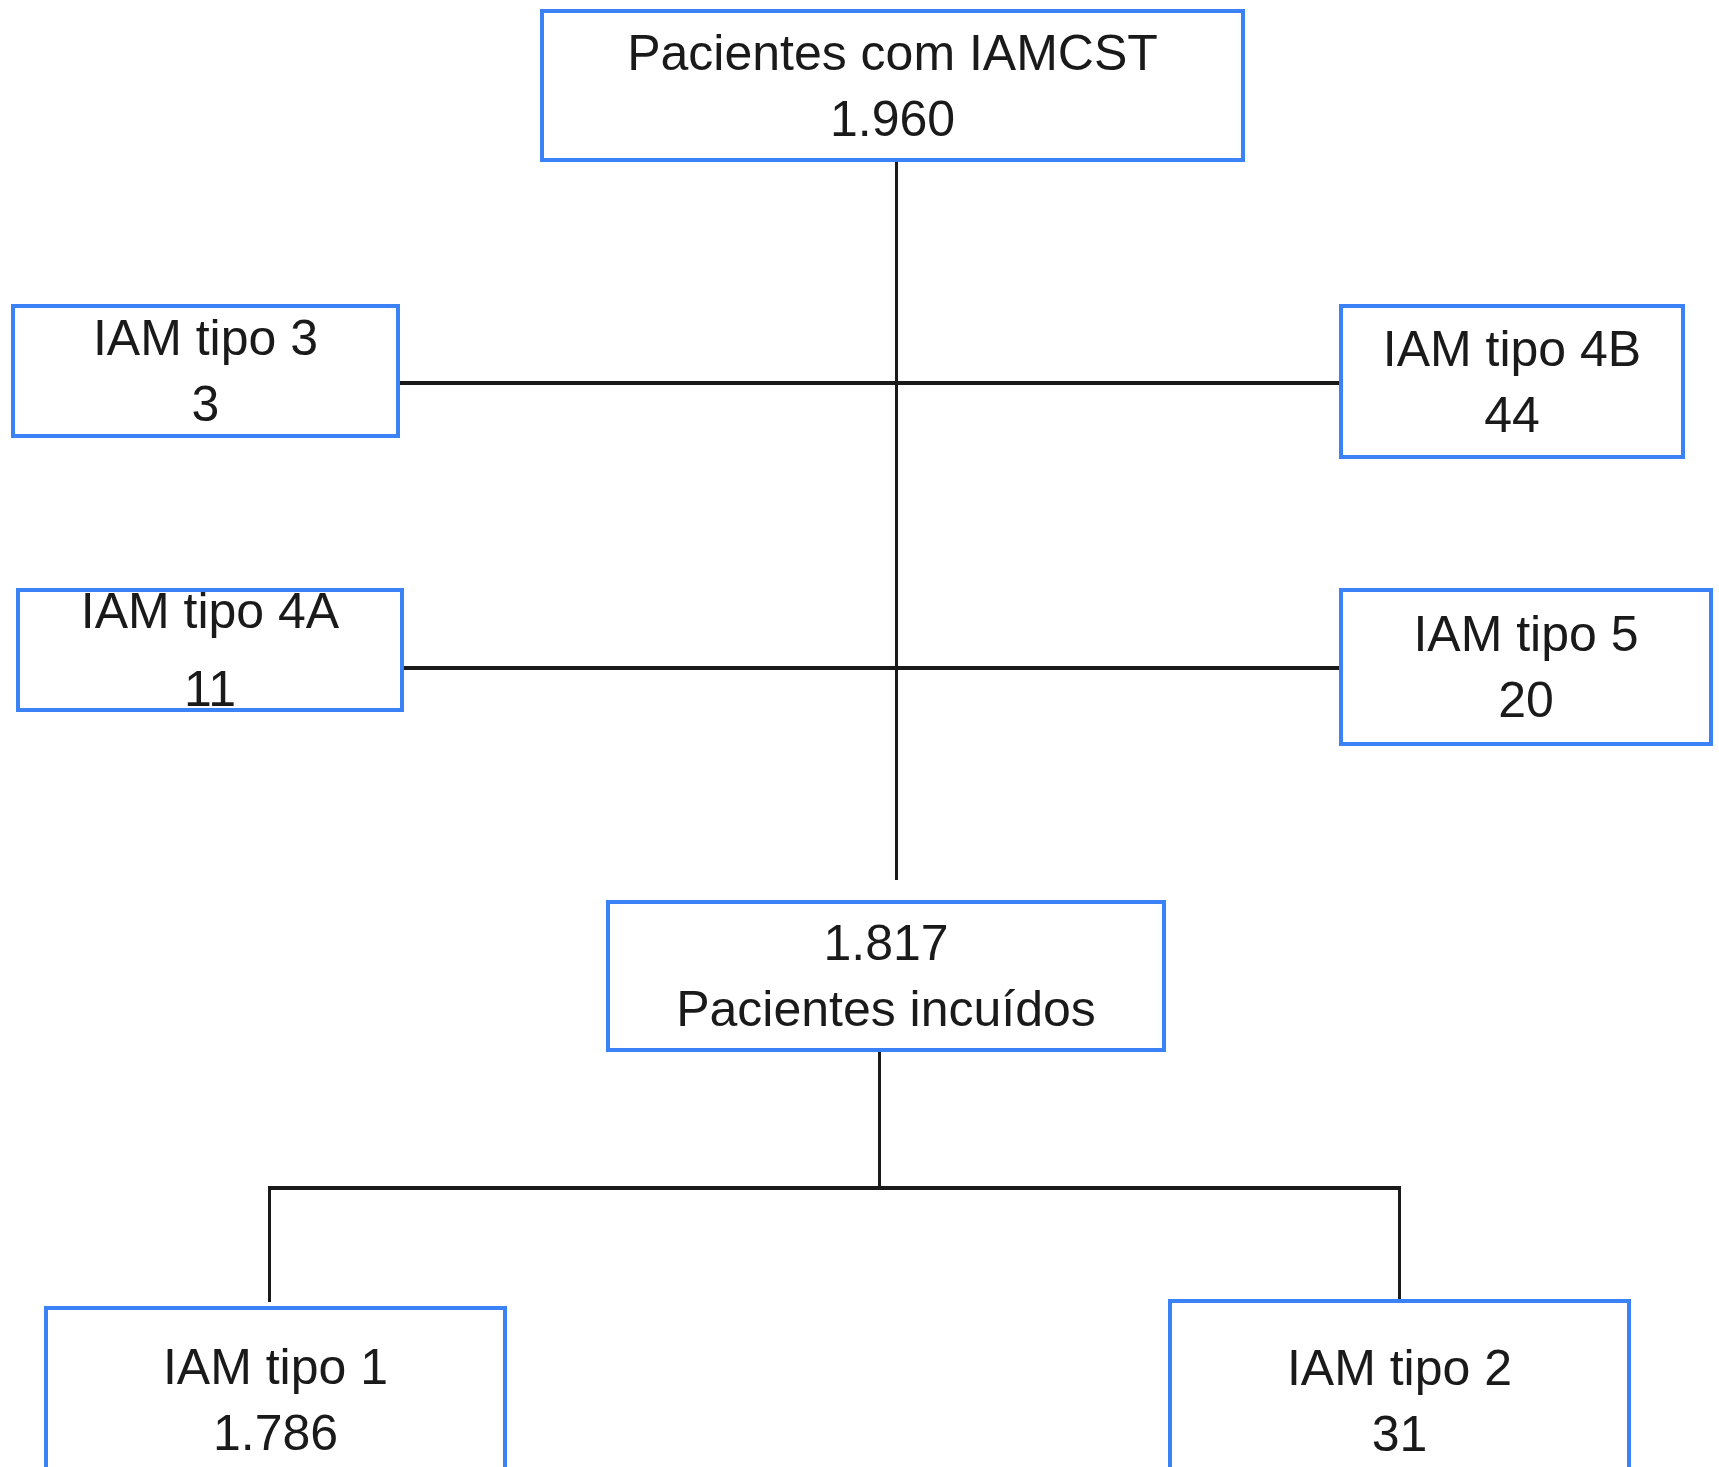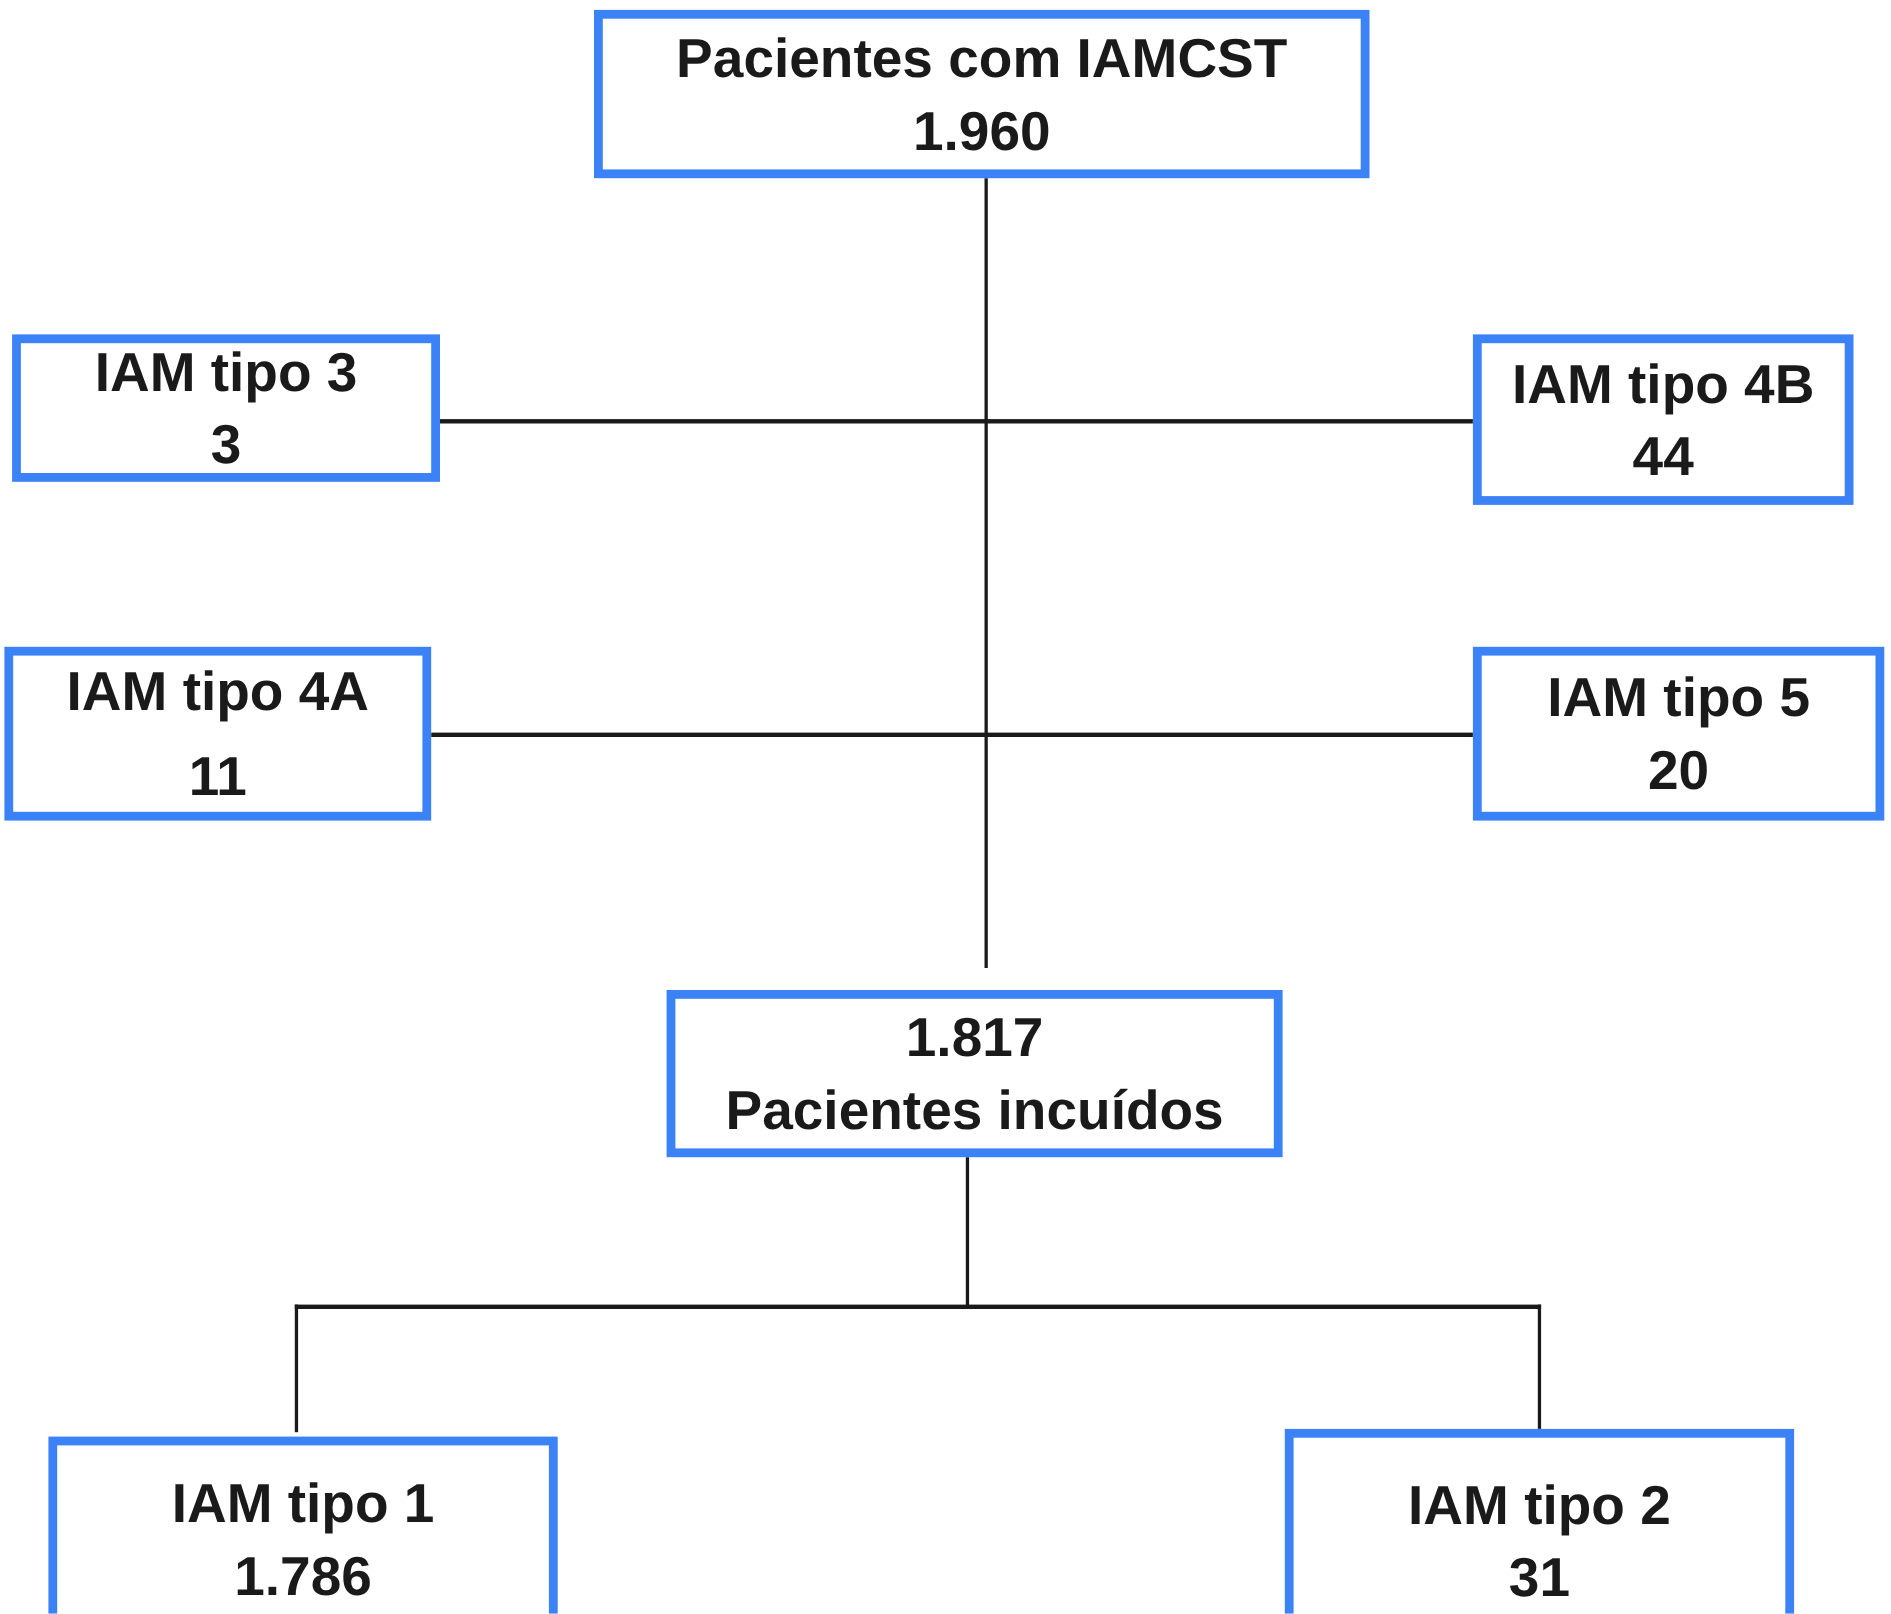--- a/index.html
+++ b/index.html
@@ -13,42 +13,41 @@
     height: 1467px;
     background: #ffffff;
     font-family: "Liberation Sans", sans-serif;
     color: #1a1a1a;
     overflow: hidden;
   }
   .node {
     position: absolute;
     box-sizing: border-box;
     background: #ffffff;
-    border: 8px solid #3b82f6;
+    border: 4px solid #3b82f6;
     display: flex;
     flex-direction: column;
     align-items: center;
     justify-content: center;
     font-size: 50px;
     line-height: 1.32;
     z-index: 2;
     white-space: nowrap;
-    font-weight: bold;
   }
   .connector {
     position: absolute;
     background: #1a1a1a;
     z-index: 1;
   }
 
   
   #node-root      { left: 540px;  top: 9px;    width: 705px; height: 153px; }
   #node-tipo3     { left: 11px;   top: 304px;  width: 389px; height: 134px; }
   #node-tipo4b    { left: 1339px; top: 304px;  width: 346px; height: 155px; }
-  #node-tipo4a    { left: 4px;    top: 588px;  width: 388px; height: 158px; gap: 12px; }
+  #node-tipo4a    { left: 16px;    top: 588px;  width: 388px; height: 124px; gap: 12px; }
   #node-tipo5     { left: 1339px; top: 588px;  width: 374px; height: 158px; }
   #node-included  { left: 606px;  top: 900px;  width: 560px; height: 152px; }
   #node-tipo1     { left: 44px;   top: 1306px; width: 463px; height: 187px; }
   #node-tipo2     { left: 1168px; top: 1299px; width: 463px; height: 204px; }
 
   
   #conn-root-stem     { left: 895px;  top: 160px;  width: 3px;    height: 720px; }
   #conn-row1          { left: 398px;  top: 381px;  width: 943px;  height: 4px; }
   #conn-row2          { left: 388px;  top: 666px;  width: 953px;  height: 4px; }
   #conn-included-stem { left: 878px;  top: 1028px; width: 3px;    height: 160px; }

